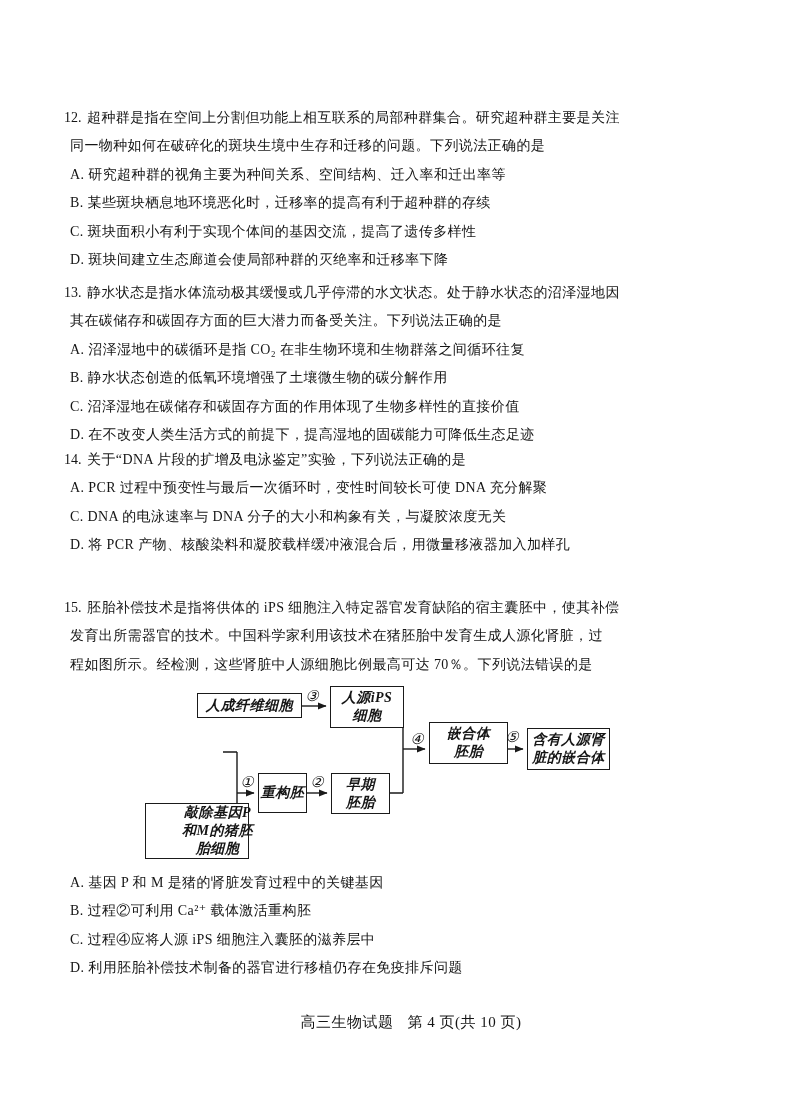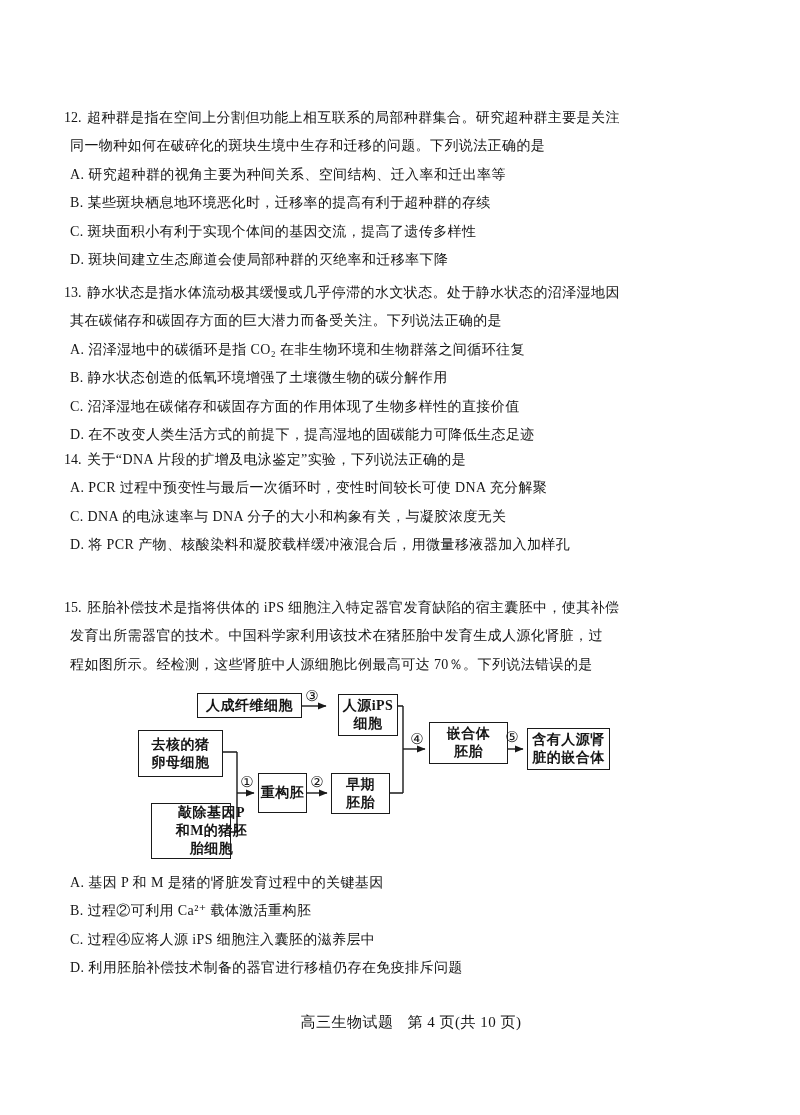--- a/index.html
+++ b/index.html
@@ -12,33 +12,33 @@
   .q12 { top:104px; }
   .q13 { top:279px; }
   .q14 { top:446px; }
   .q15 { top:594px; }
   .q15opts { top:869px; }
   .line { height:28.4px; line-height:28.4px; white-space:nowrap; }
   .qnum { display:inline-block; width:23px; letter-spacing:0; }
   .cont { margin-left:6px; }
 
   
-  .diagram { position:absolute; left:0; top:682px; width:800px; height:185px; }
+  .diagram { position:absolute; left:0; top:682px; width:800px; height:185px;font-style:italic; }
   .conn { position:absolute; left:0; top:0; width:800px; height:185px; }
   .ln { stroke:#1a1a1a; stroke-width:1.4; fill:none; }
   .dbox {
     position:absolute; box-sizing:border-box; border:1.5px solid #1a1a1a; background:#fff;
     display:flex; flex-direction:column; align-items:center; justify-content:center;
     font-size:14px; font-weight:bold; letter-spacing:0.5px; text-align:center;
   }
   .dline { height:18px; line-height:18px; white-space:nowrap; }
   .b1 { left:197px; top:11px;  width:105px; height:25px; }
-  .b2 { left:330px; top:12px;   width:60px;  height:42px;margin-left:8px; }
+  .b2 { left:330px; top:4px;   width:74px;  height:42px; }
   .b3 { left:138px; top:48px;  width:85px;  height:47px; }
-  .b4 { left:151px; top:121px; width:80px;  height:56px;padding-left:41px; }
+  .b4 { left:145px; top:121px; width:104px;  height:56px;padding-left:41px; }
   .b5 { left:258px; top:91px;  width:49px;  height:40px; }
   .b6 { left:331px; top:91px;  width:59px;  height:41px;text-align:right; }
   .b7 { left:429px; top:40px;  width:79px;  height:42px; }
   .b8 { left:527px; top:46px;  width:83px;  height:42px; }
   .step { position:absolute; font-size:15px; transform:translate(-50%,-50%); line-height:1; }
   .s1 { left:247px; top:100px; }
   .s2 { left:317px; top:100px; }
   .s3 { left:312px; top:14px; }
   .s4 { left:417px; top:57px; }
   .s5 { left:512px; top:55px; }
@@ -98,24 +98,20 @@
       <path class="ln" d="M502,67 H523" marker-end="url(#arr)"></path>
     </svg>
 
     <div class="dbox b1">
       <div class="dline">人成纤维细胞</div>
     </div>
     <div class="dbox b2">
       <div class="dline">人源iPS</div>
       <div class="dline">细胞</div>
     </div>
-    <div class="dbox b3">
-      <div class="dline">去核的猪</div>
-      <div class="dline">卵母细胞</div>
-    </div>
     <div class="dbox b4">
       <div class="dline">敲除基因P</div>
       <div class="dline">和M的猪胚</div>
       <div class="dline">胎细胞</div>
     </div>
     <div class="dbox b5">
       <div class="dline">重构胚</div>
     </div>
     <div class="dbox b6">
       <div class="dline">早期</div>

